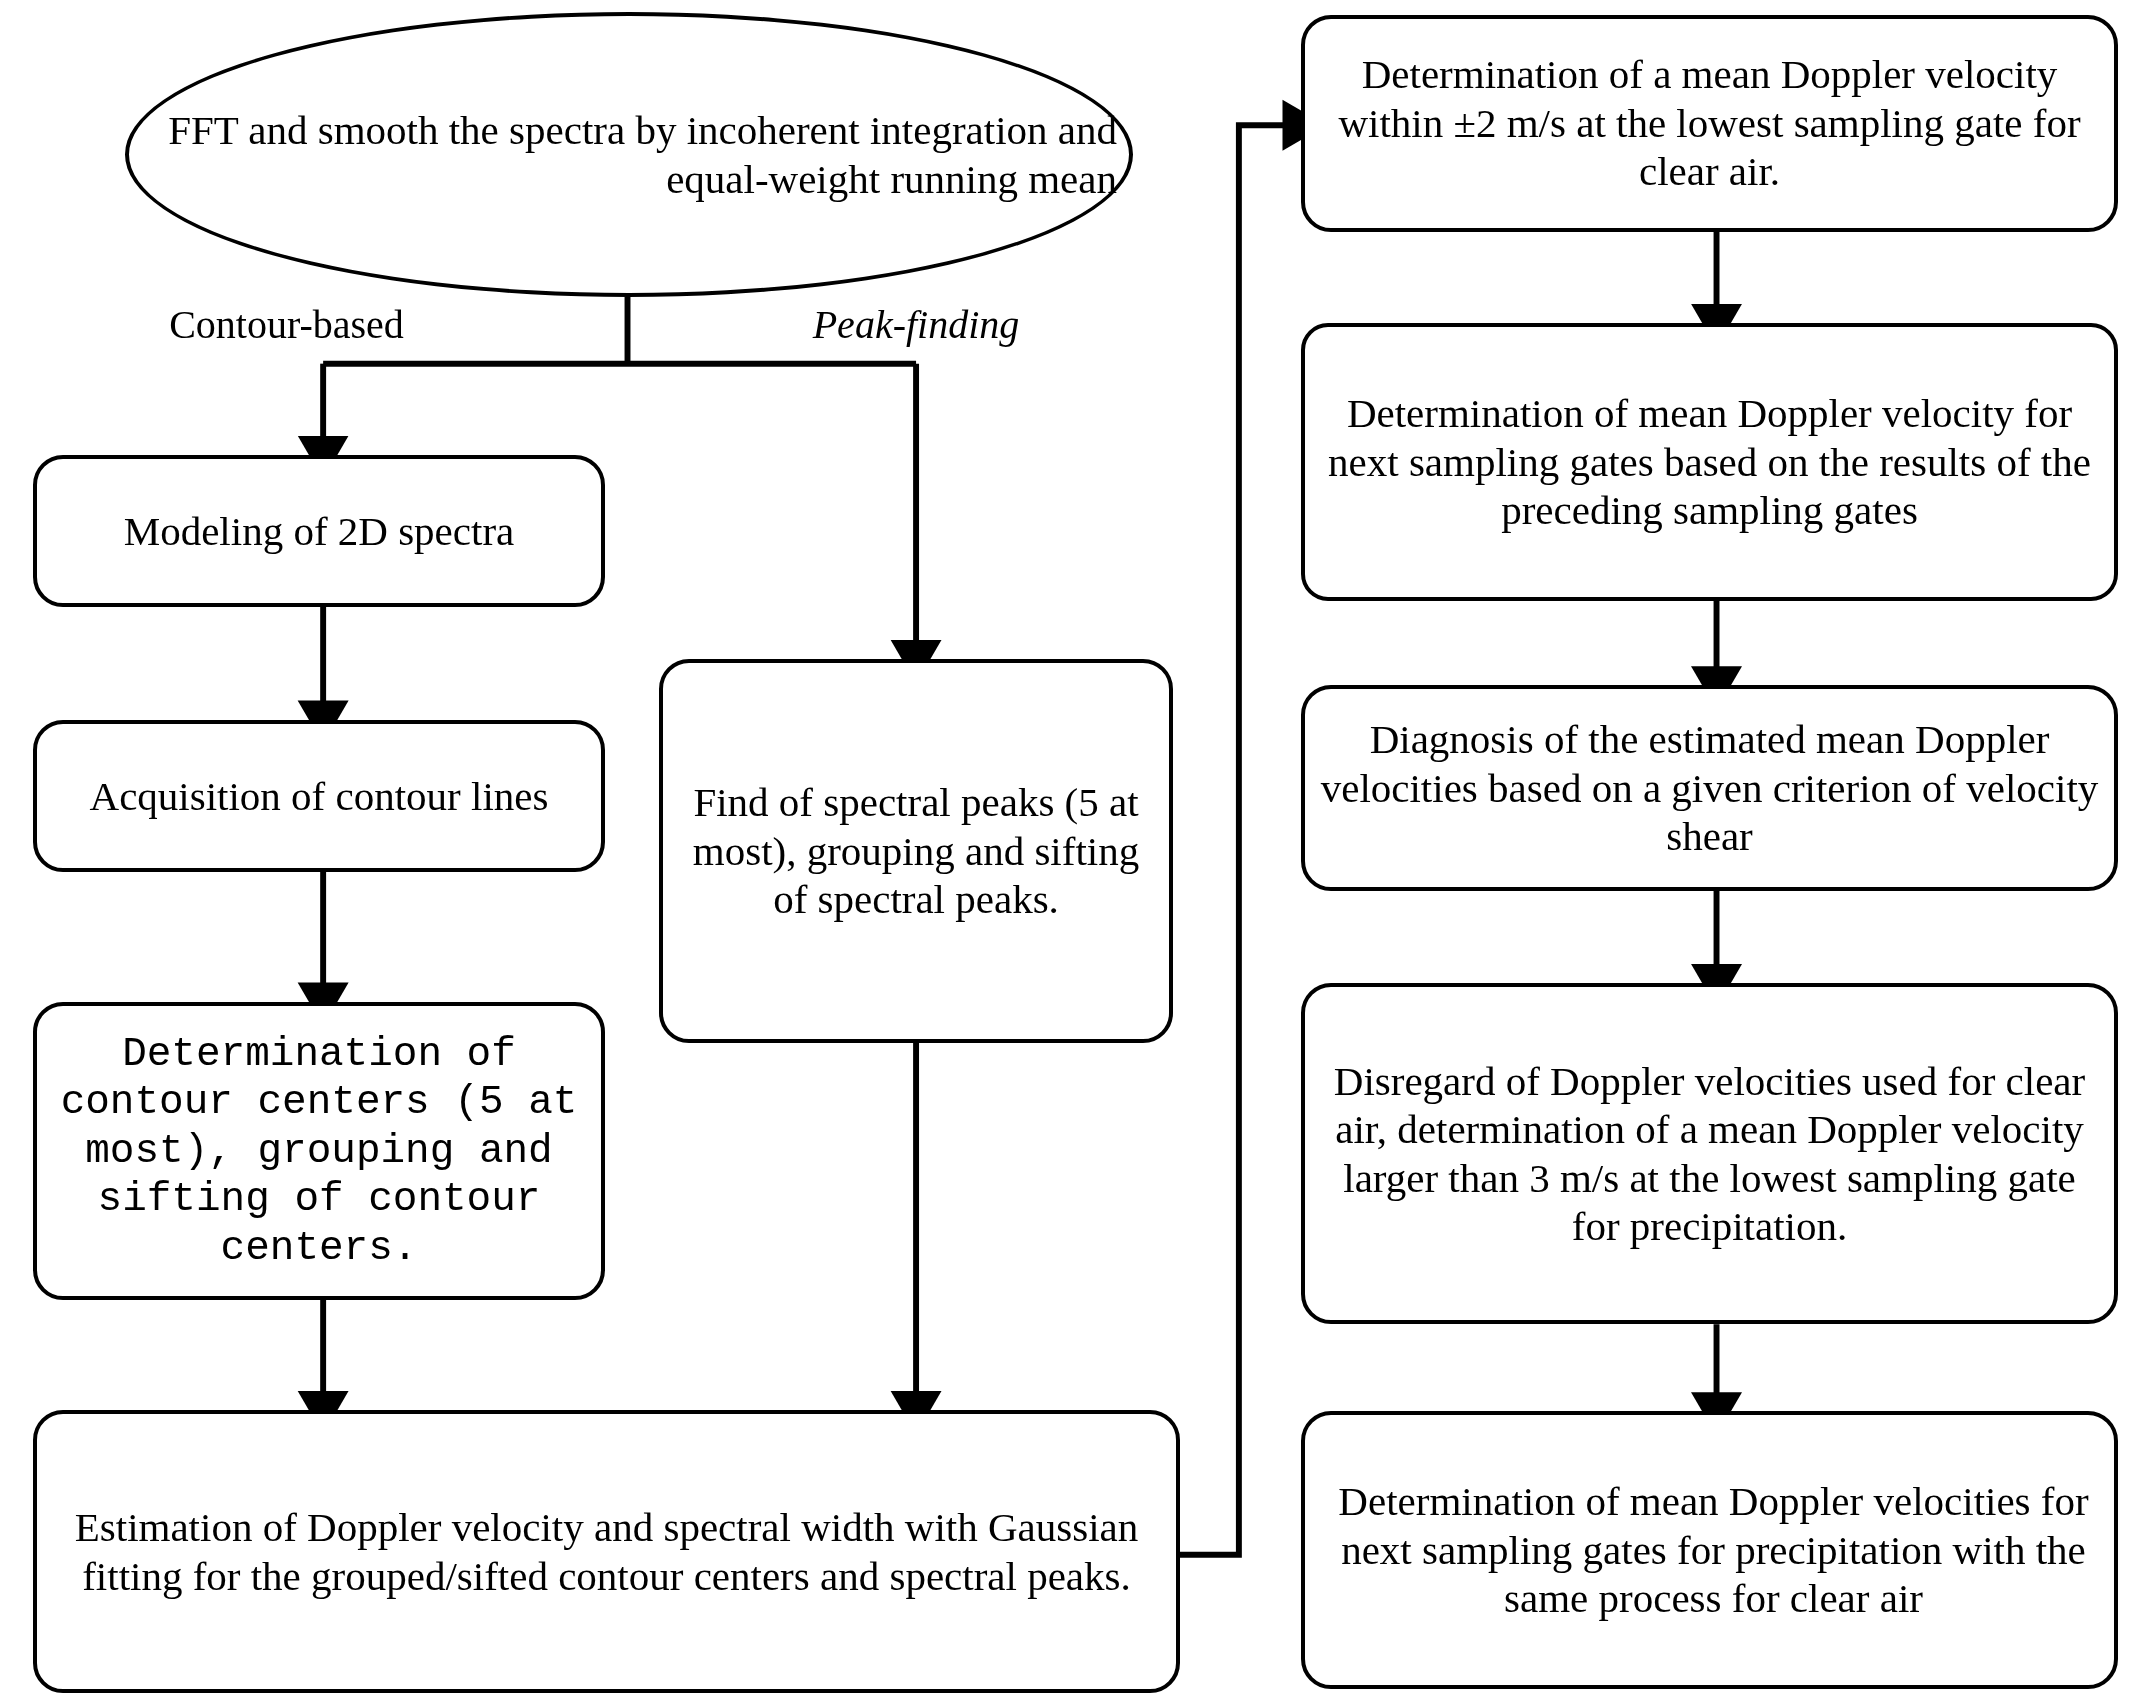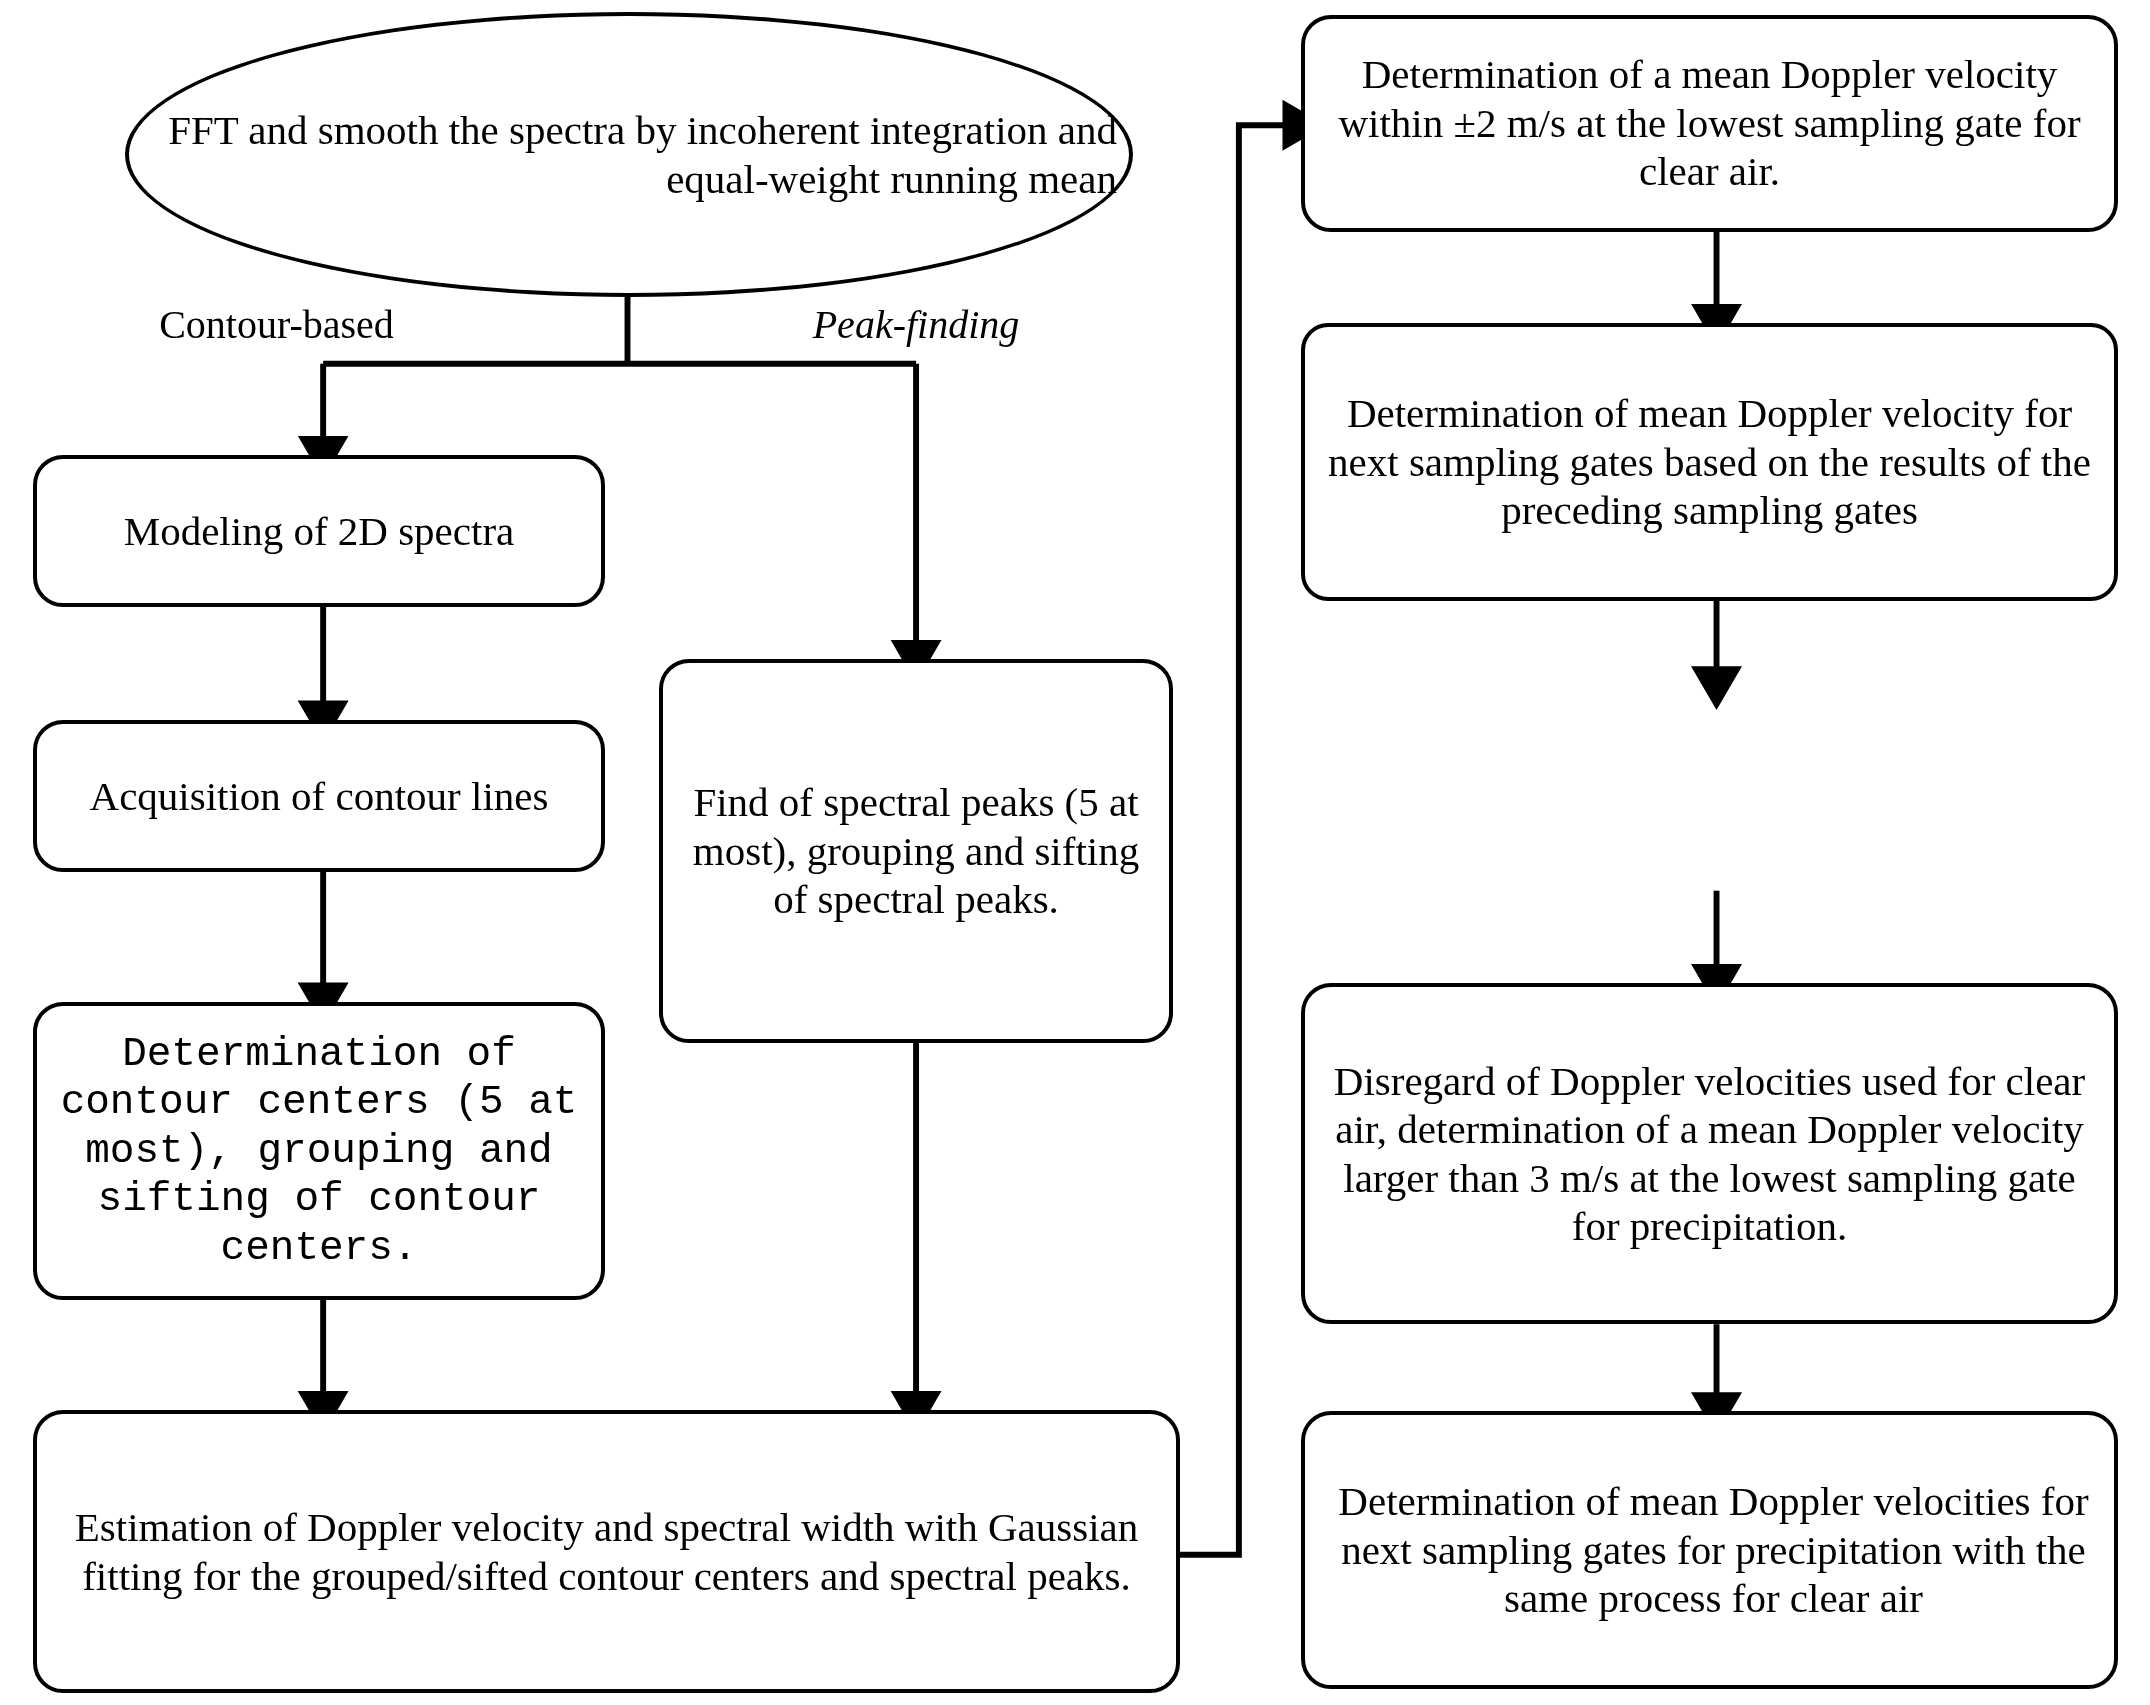--- a/index.html
+++ b/index.html
@@ -86,21 +86,21 @@
       <path d="M 2605,912 L 2605,1040" marker-end="url(#arrow)"></path>
       <path d="M 2605,1352 L 2605,1492" marker-end="url(#arrow)"></path>
       <path d="M 2605,2010 L 2605,2142" marker-end="url(#arrow)"></path>
     </g>
   </svg>
 
   <div class="node ellipse" style="left:125px; top:12px; width:1008px; height:285px; font-size:41px;">
     <span>FFT and smooth the spectra by incoherent integration and equal-weight running mean</span>
   </div>
 
-  <div class="label" style="left:125px; top:303px; width:303px; font-size:40px;">
+  <div class="label" style="left:135px; top:303px; width:303px; font-size:40px;">
     <span>Contour-based</span>
   </div>
 
   <div class="label" style="left:771px; top:303px; width:290px; font-size:40px;font-style:italic;">
     <span>Peak-finding</span>
   </div>
 
   <div class="node rounded" style="left:33px; top:455px; width:572px; height:152px; font-size:41px;">
     <span>Modeling of 2D spectra</span>
   </div>
@@ -122,20 +122,23 @@
   </div>
 
   <div class="node rounded" style="left:1301px; top:14.5px; width:817px; height:217px; font-size:41px;">
     <span>Determination of a mean Doppler velocity within ±2 m/s at the lowest sampling gate for clear air.</span>
   </div>
 
   <div class="node rounded" style="left:1301px; top:323px; width:817px; height:278px; font-size:41px;border-radius:27px;">
     <span>Determination of mean Doppler velocity for next sampling gates based on the results of the preceding sampling gates</span>
   </div>
 
+  <div class="node rounded" style="left:1301px; top:685px; width:817px; height:206px; font-size:41px;">
+    <span>Diagnosis of the estimated mean Doppler velocities based on a given criterion of velocity shear</span>
+  </div>
 
   <div class="node rounded" style="left:1301px; top:983px; width:817px; height:341px; font-size:41px;">
     <span>Disregard of Doppler velocities used for clear air, determination of a mean Doppler velocity larger than 3 m/s at the lowest sampling gate for precipitation.</span>
   </div>
 
   <div class="node rounded" style="left:1301px; top:1411px; width:817px; height:278px; font-size:41px;padding-left:20px;">
     <span>Determination of mean Doppler velocities for next sampling gates for precipitation with the same process for clear air</span>
   </div>
 
 </div>

